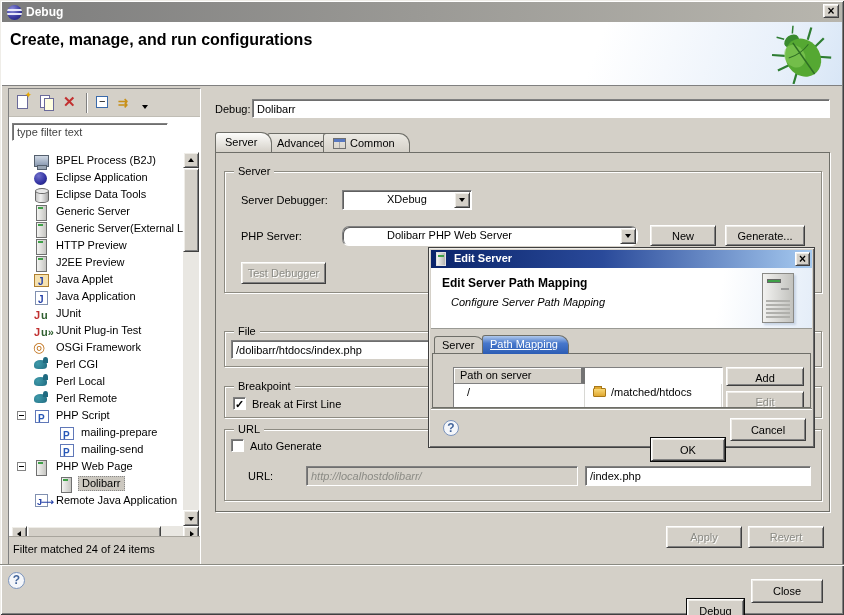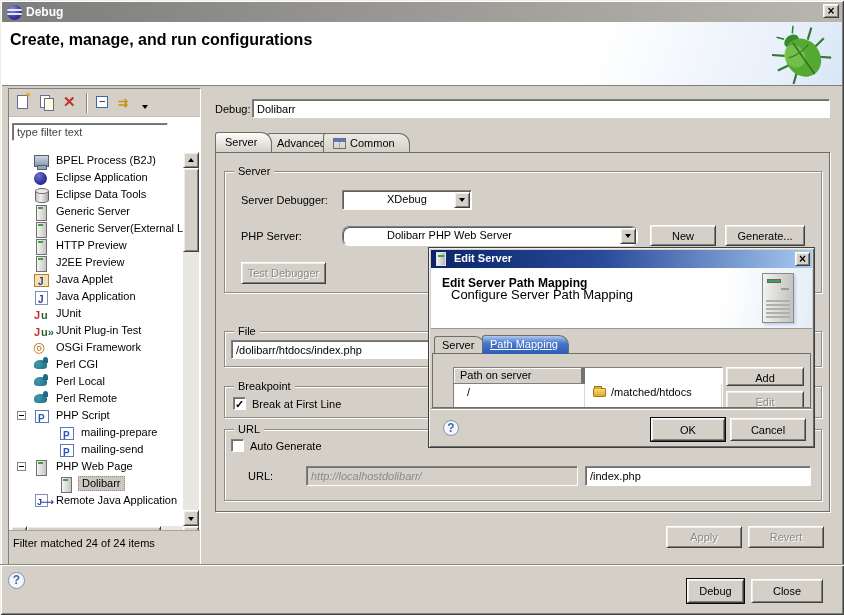--- a/index.html
+++ b/index.html
@@ -6,21 +6,21 @@
   *{box-sizing:border-box;font-family:"Liberation Sans",sans-serif;}
   #app{position:relative;width:844px;height:615px;background:#d4d0c8;overflow:hidden;
        box-shadow:inset 1px 1px 0 #efede8, inset -1px -1px 0 #404040, inset 2px 2px 0 #fff, inset -2px -2px 0 #808080;
        font-size:11px;color:#000;}
   .abs{position:absolute;}
   
   .btn{background:#d4d0c8;border:1px solid;border-color:#fff #404040 #404040 #fff;
        box-shadow:inset 1px 1px 0 #efede8, inset -1px -1px 0 #808080;
        font-size:11px;text-align:center;cursor:pointer;padding:0;line-height:20px;}
   .btn.disabled{color:#8b8b85;text-shadow:1px 1px 0 #fff;cursor:default;}
-  .btn.default{outline:1px solid #0a0a0a;}
+  .btn.default{outline:1px solid #0a0a0a;margin-top:20px;}
   .field{background:#fff;border:1px solid;border-color:#808080 #fff #fff #808080;
          box-shadow:inset 1px 1px 0 #6e6e6e;font-size:11px;padding:1px 4px;color:#000;}
   input.field{outline:none;}
   .field.disabled{background:#d4d0c8;color:#8b8b85;font-style:italic;}
   .group{border:1px solid #8d8b82;box-shadow:1px 1px 0 #fff, inset 1px 1px 0 #fff;}
   .group>.legend{position:absolute;top:-7px;left:9px;background:#d4d0c8;padding:0 4px;line-height:13px;}
   .check{width:13px;height:13px;background:#fff;border:1px solid;border-color:#808080 #fff #fff #808080;
          box-shadow:inset 1px 1px 0 #6e6e6e;position:absolute;font-size:11px;line-height:12px;text-align:center;font-weight:bold;}
   
   .combo{background:#fff;border:1px solid;border-color:#808080 #fff #fff #808080;
@@ -94,39 +94,39 @@
   .php-icon:before{content:"";position:absolute;left:2px;top:2px;width:12px;height:11px;background:#fff;border:1px solid #6078b8;}
   .php-icon:after{content:"P";position:absolute;left:5px;top:2px;font-size:10px;font-weight:bold;color:#2858b8;}
   .remote-java-icon:before{content:"";position:absolute;left:2px;top:1px;width:11px;height:11px;background:#fff;border:1px solid #8090b0;}
   .remote-java-icon:after{content:"J⟶";position:absolute;left:4px;top:1px;font-size:9px;font-weight:bold;color:#2440a8;letter-spacing:-1px;}
   
   .sb-track{background:#e9e7e2;position:absolute;}
   .sb-btn{position:absolute;width:16px;height:16px;background:#d4d0c8;border:1px solid;border-color:#fff #404040 #404040 #fff;
           box-shadow:inset 1px 1px 0 #efede8, inset -1px -1px 0 #808080;}
   .sb-btn span{position:absolute;left:4px;top:5px;}
   .sb-thumb{position:absolute;background:#d4d0c8;border:1px solid;border-color:#fff #404040 #404040 #fff;box-shadow:inset 1px 1px 0 #efede8, inset -1px -1px 0 #808080;}
-  #sb-status{position:absolute;left:0;bottom:0;width:100%;height:34px;background:#d4d0c8;border-top:1px solid #a8a59d;padding:6px 0 0 4px;}
+  #sb-status{position:absolute;left:0;bottom:0;width:100%;height:28px;background:#d4d0c8;border-top:1px solid #a8a59d;padding:6px 0 0 4px;}
   
   #editor{left:208px;top:88px;width:628px;height:476px;}
   .mtab{position:absolute;height:19px;line-height:18px;padding:0 14px 0 9px;border:1px solid #6e6e68;border-bottom:none;
         border-radius:3px 11px 0 0;background:linear-gradient(#eceae4,#d4d0c8);cursor:pointer;}
   .mtab.active{background:linear-gradient(#fdfdfb,#d4d0c8);z-index:6;height:20px;}
   #contentbox{position:absolute;left:7px;top:64px;width:615px;height:360px;border:1px solid #6e6e68;box-shadow:1px 1px 0 #fff;background:#d4d0c8;}
   .table-icon{display:inline-block;width:13px;height:11px;background:linear-gradient(#5878c0 0 3px,#fff 3px);border:1px solid #707070;vertical-align:-2px;margin-right:4px;
       background-image:linear-gradient(#5878c0 0 3px,rgba(0,0,0,0) 3px),linear-gradient(90deg,rgba(0,0,0,0) 0 5px,#aaa 5px 6px,rgba(0,0,0,0) 6px);}
   
   #dlg{left:428px;top:247px;width:387px;height:201px;background:#d4d0c8;z-index:40;border:1px solid #404040;
        box-shadow:inset 1px 1px 0 #efede8, inset -1px -1px 0 #6a6a6a;}
   #dlg-titlebar{position:absolute;left:2px;top:2px;right:2px;height:18px;background:linear-gradient(90deg,#0a246a,#2a4a9a 45%,#a6caf0);}
   #dlg-titlebar .ttext{position:absolute;left:23px;top:2px;color:#fff;font-weight:bold;font-size:11px;}
   .mini-server-icon{position:absolute;left:5px;top:2px;width:10px;height:14px;background:linear-gradient(90deg,#f4f4f2,#b6b6b2);border:1px solid #e0e0e0;}
   .mini-server-icon:after{content:"";position:absolute;left:1px;top:2px;width:6px;height:2px;background:#3fa048;}
   #dlg-header{position:absolute;left:2px;top:20px;right:2px;height:61px;background:linear-gradient(100deg,#ffffff 75%,#e4edf8);border-bottom:1px solid #9a9a94;}
   #dlg-header .h1{position:absolute;left:11px;top:8px;font-weight:bold;font-size:12px;}
-  #dlg-header .h2{position:absolute;left:20px;top:19px;font-size:13px;}
+  #dlg-header .h2{position:absolute;left:20px;top:28px;font-size:11px;font-style:italic;}
   .tower-icon{position:absolute;right:18px;top:5px;width:32px;height:50px;background:linear-gradient(90deg,#f2f2f0,#c2c2be);border:1px solid #8a8a86;box-shadow:2px 2px 2px #c8d4e4;}
   .tower-icon .lamp{position:absolute;left:4px;top:5px;width:14px;height:4px;background:#3fa048;border:1px solid #666;}
   .tower-icon .slot{position:absolute;right:4px;top:14px;width:8px;height:2px;background:#9a9a9a;}
   .tower-icon .vents{position:absolute;left:3px;right:3px;bottom:4px;height:18px;
       background:repeating-linear-gradient(#b0b0ac 0 2px,rgba(0,0,0,0) 2px 4px);}
   .dtab{position:absolute;height:18px;line-height:17px;padding:0 10px 0 7px;border:1px solid #6e6e68;border-bottom:none;
         border-radius:3px 10px 0 0;background:#d4d0c8;cursor:pointer;}
   .dtab.active{background:linear-gradient(#b0c8ec,#4878cc 40%,#2c5cb4);color:#fff;text-decoration:underline;height:19px;z-index:6;}
   #dlg-content{position:absolute;left:3px;top:105px;width:379px;height:55px;border:1px solid #6e6e68;background:#d4d0c8;overflow:hidden;}
   #dlg-table{position:absolute;left:20px;top:13px;width:270px;border:1px solid;border-color:#808080 #fff #fff #808080;background:#fff;}

